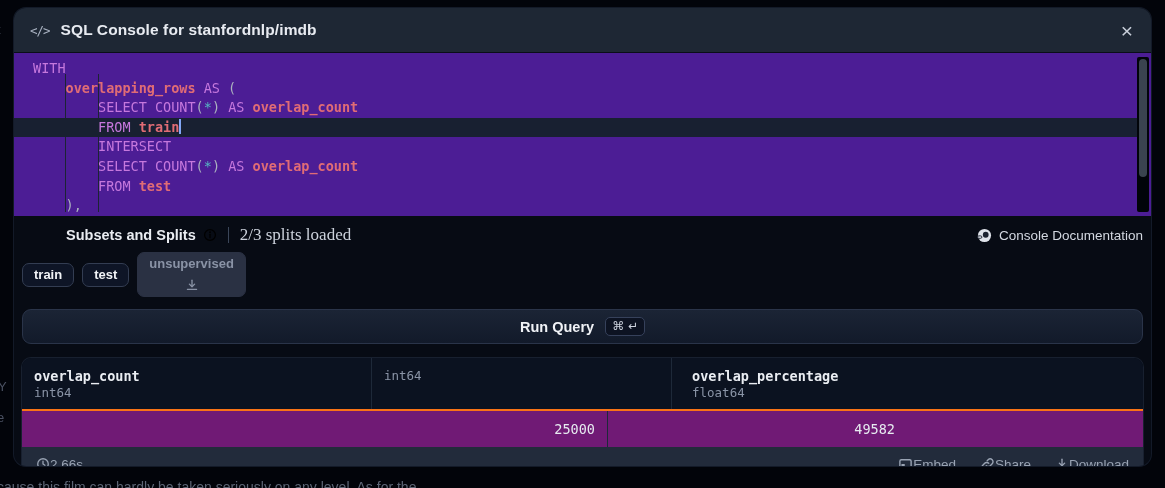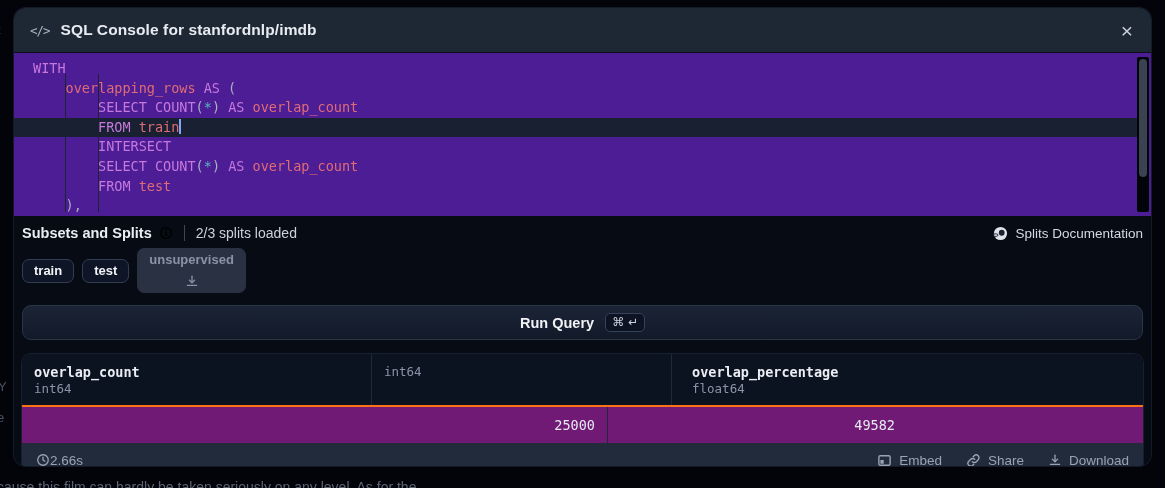--- a/index.html
+++ b/index.html
@@ -20,34 +20,34 @@
   .close-btn{margin-left:auto;color:#c9cfda;font-size:21px;line-height:1;cursor:pointer;padding:0 2px;}
 
   
   .editor{height:163px;flex:0 0 163px;background:#4c1d95;position:relative;overflow:hidden;}
   .guide{position:absolute;top:21px;bottom:4px;width:1px;background:#1c2433;}
   .code-area{position:absolute;left:0;top:6px;right:14px;font-family:"DejaVu Sans Mono",monospace;
              font-size:13.5px;line-height:19.6px;white-space:pre;}
   .code-line{padding-left:19px;position:relative;}
   .code-line.active{background:#182031;}
   .tok-k{color:var(--keyword);}
-  .tok-i{color:var(--identifier);}
+  .tok-i{color:var(--identifier);font-weight:bold;}
   .tok-s{color:var(--star);}
   .tok-p{color:var(--punct);}
   .cursor{display:inline-block;width:1.5px;height:15px;background:var(--cursor);vertical-align:-2px;}
   .scroll-track{position:absolute;top:4px;bottom:4px;right:2px;width:12px;background:#010409;border-radius:2px;}
   .scroll-thumb{position:absolute;top:2px;left:2px;width:8px;height:118px;background:#3a434f;border-radius:4px;}
 
   
   .body{flex:1;padding:0 8px;display:flex;flex-direction:column;}
-  .meta-row{margin-top:9px;display:flex;align-items:center;}
+  .meta-row{margin-top:9px;display:flex;align-items:center;margin-left:44px;}
   .meta-heading{color:#eaedf2;font-weight:bold;font-size:14.5px;margin-right:7px;}
   .icon{display:inline-flex;align-items:center;justify-content:center;}
   .meta-divider{width:1px;height:16px;background:#3b4659;margin:0 11px;}
-  .meta-status{color:#ccd2dc;font-size:14px;}
+  .meta-status{color:#ccd2dc;font-size:17px;font-family:Liberation Serif, serif;}
   .doc-link{margin-left:auto;display:flex;align-items:center;gap:7px;color:#d3d8e1;font-size:13.5px;cursor:pointer;}
 
   .chips-row{margin-top:7px;display:flex;align-items:center;gap:8px;}
   .chip{background:#0e1526;border:1px solid #333d52;border-radius:7px;color:#f1f3f6;
         font-weight:bold;font-size:13px;padding:3px 11px 4px;display:flex;align-items:center;gap:7px;cursor:pointer;}
   .chip.muted{background:#2a3143;border-color:#2a3143;color:#8A93a6;flex-direction:column;}
 
   .run-btn{margin-top:12px;height:33px;flex:0 0 33px;border-radius:9px;border:1px solid #2a3449;
            background:linear-gradient(#1b2435,#121a2a);display:flex;align-items:center;justify-content:center;
            gap:11px;cursor:pointer;}
@@ -64,21 +64,21 @@
   .trow{display:flex;background:#701a75;border-top:2px solid #f97316;justify-content:center;}
   .td{padding:10px 12px;text-align:right;color:#e6eaf0;font-size:13.5px;font-family:"DejaVu Sans Mono",monospace;}
   .col1{width:325px;flex:0 0 auto;}
   .col2{width:275px;flex:0 0 auto;}
   .col3{flex:1;padding-left:20px;}
   .th.col2,.th.col3,.td.col2,.td.col3{border-left:1px solid #1e2939;}
 
   .rfooter{background:#222b3b;height:34px;display:flex;align-items:center;padding:0 14px;}
   .duration{display:flex;align-items:center;gap:0;color:#99a3b3;font-size:13.5px;}
   .actions{margin-left:auto;display:flex;align-items:center;gap:24px;}
-  .action{display:flex;align-items:center;gap:7px;color:#99a3b3;font-size:13.5px;cursor:pointer;}
+  .action{display:flex;align-items:center;color:#99a3b3;font-size:13.5px;cursor:pointer;}
   svg{display:block;}
 </style>
 </head>
 <body>
 
 <div class="page">
   <div class="bg-bottom">cause this film can hardly be taken seriously on any level. As for the</div>
   <div id="frags">
       <div class="bg-frag" style="left: -3px; top: 22px;">t</div>
       <div class="bg-frag" style="left: -2px; top: 379px;">Y</div>
@@ -116,21 +116,21 @@
         <span class="meta-divider"></span>
         <span class="meta-status">2/3 splits loaded</span>
         <span class="doc-link">
           <span class="icon">
               <svg width="15" height="15" viewBox="0 0 16 16">
                 <circle cx="8" cy="8" r="7" fill="#dfe3ea"></circle>
                 <circle cx="9.3" cy="7.2" r="3.1" fill="#1b2230"></circle>
                 <rect x="0.6" y="8.4" width="4.6" height="2.6" rx="1.3" fill="#dfe3ea" stroke="#1b2230" stroke-width="1"></rect>
               </svg>
             </span>
-          <span>Splits Documentation</span>
+          <span>Console Documentation</span>
         </span>
       </div>
 
       <div class="chips-row" id="chips">
           <div class="chip">
             <span>train</span>
           </div>
           <div class="chip">
             <span>test</span>
           </div>

